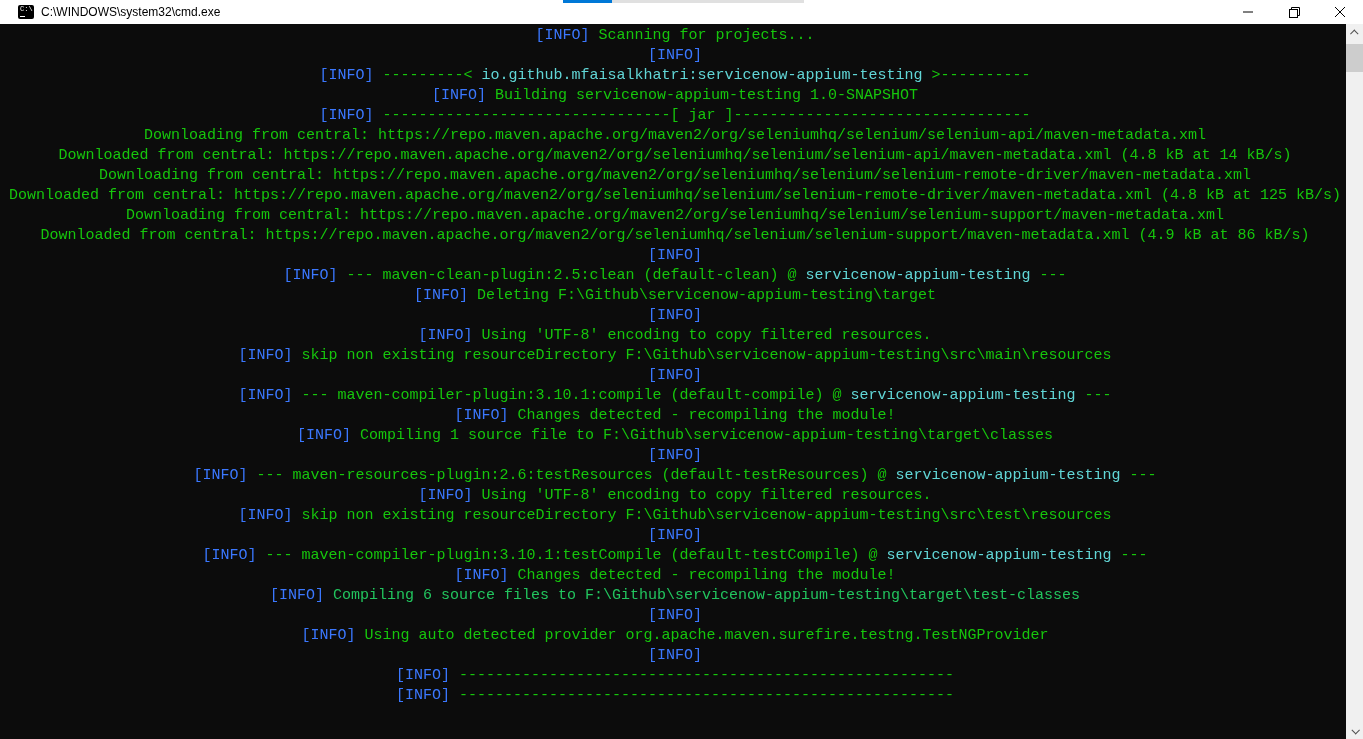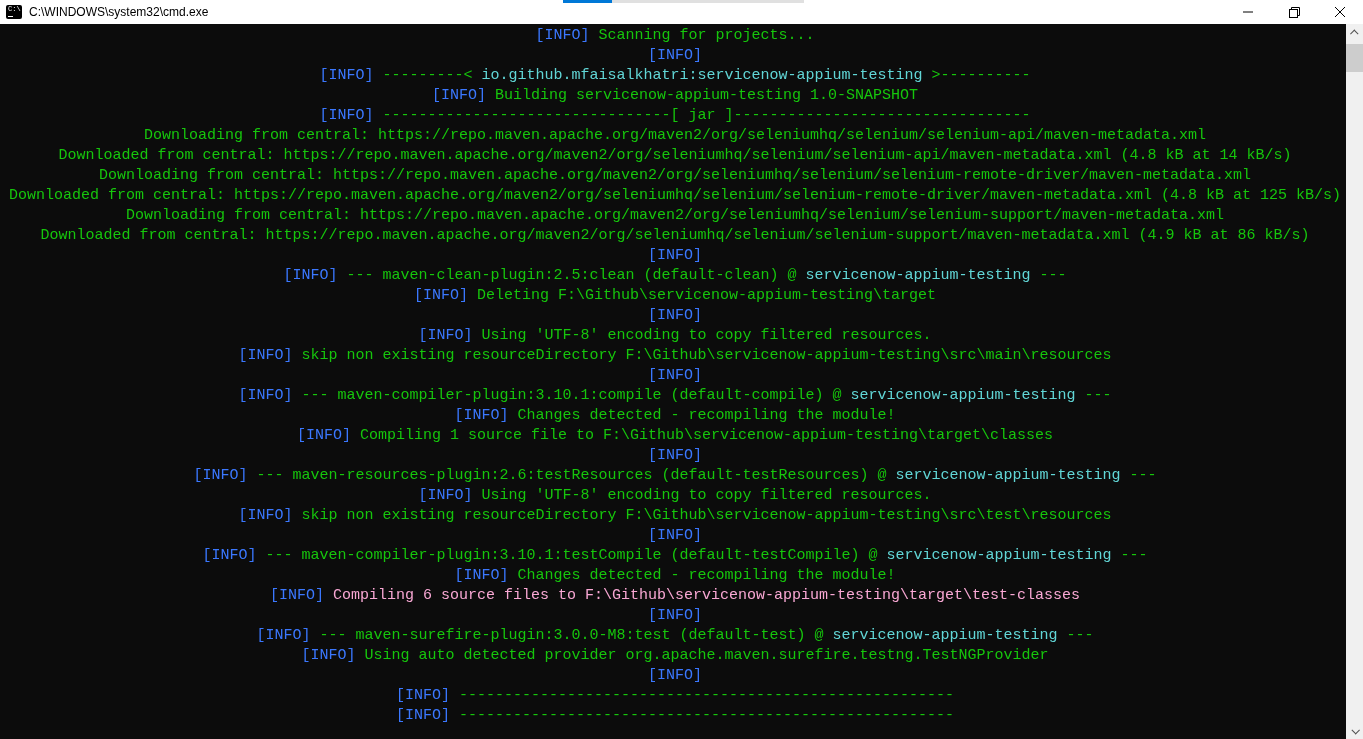--- a/index.html
+++ b/index.html
@@ -2,21 +2,21 @@
 <html><head>
 <meta charset="utf-8">
 <style>
   * { margin: 0; padding: 0; box-sizing: border-box; }
   html, body { width: 1363px; height: 739px; overflow: hidden; background: #0C0C0C; }
   body { font-family: "Liberation Sans", sans-serif; position: relative; }
 
   
   .titlebar {
     position: absolute; top: 0; left: 0; width: 1363px; height: 24px;
-    background: #FFFFFF; display: flex; align-items: center; z-index: 5;
+    background: #FFFFFF; display: flex; align-items: center; z-index: 5; padding-left: 12px;
   }
   .cmd-icon {
     width: 16px; height: 14px; margin-left: 6px; background: #000;
     border-radius: 2px; position: relative; flex: 0 0 auto;
   }
   .cmd-icon::before {
     content: "C:\\"; position: absolute; top: 0px; left: 2px;
     color: #fff; font-size: 7px; line-height: 9px;
     font-family: "Liberation Mono", monospace;
   }
@@ -127,23 +127,22 @@
     <div class="term-line"><span style="color: rgb(59, 120, 255);">[INFO]</span><span style="color: rgb(22, 198, 12);"> --- maven-compiler-plugin:3.10.1:compile (default-compile) @ </span><span style="color: rgb(97, 214, 214);">servicenow-appium-testing</span><span style="color: rgb(22, 198, 12);"> ---</span></div>
     <div class="term-line"><span style="color: rgb(59, 120, 255);">[INFO]</span><span style="color: rgb(22, 198, 12);"> Changes detected - recompiling the module!</span></div>
     <div class="term-line"><span style="color: rgb(59, 120, 255);">[INFO]</span><span style="color: rgb(22, 198, 12);"> Compiling 1 source file to F:\Github\servicenow-appium-testing\target\classes</span></div>
     <div class="term-line"><span style="color: rgb(59, 120, 255);">[INFO]</span></div>
     <div class="term-line"><span style="color: rgb(59, 120, 255);">[INFO]</span><span style="color: rgb(22, 198, 12);"> --- maven-resources-plugin:2.6:testResources (default-testResources) @ </span><span style="color: rgb(97, 214, 214);">servicenow-appium-testing</span><span style="color: rgb(22, 198, 12);"> ---</span></div>
     <div class="term-line"><span style="color: rgb(59, 120, 255);">[INFO]</span><span style="color: rgb(22, 198, 12);"> Using 'UTF-8' encoding to copy filtered resources.</span></div>
     <div class="term-line"><span style="color: rgb(59, 120, 255);">[INFO]</span><span style="color: rgb(22, 198, 12);"> skip non existing resourceDirectory F:\Github\servicenow-appium-testing\src\test\resources</span></div>
     <div class="term-line"><span style="color: rgb(59, 120, 255);">[INFO]</span></div>
     <div class="term-line"><span style="color: rgb(59, 120, 255);">[INFO]</span><span style="color: rgb(22, 198, 12);"> --- maven-compiler-plugin:3.10.1:testCompile (default-testCompile) @ </span><span style="color: rgb(97, 214, 214);">servicenow-appium-testing</span><span style="color: rgb(22, 198, 12);"> ---</span></div>
     <div class="term-line"><span style="color: rgb(59, 120, 255);">[INFO]</span><span style="color: rgb(22, 198, 12);"> Changes detected - recompiling the module!</span></div>
-    <div class="term-line"><span style="color: rgb(59, 120, 255);">[INFO]</span><span style="color: #f9a8d4; font-family: Liberation Mono, monospace;"> Compiling 6 source files to F:\Github\servicenow-appium-testing\target\test-classes</span></div>
+    <div class="term-line"><span style="color: rgb(59, 120, 255);">[INFO]</span><span style="color: #22c55e; font-family: Liberation Mono, monospace;"> Compiling 6 source files to F:\Github\servicenow-appium-testing\target\test-classes</span></div>
     <div class="term-line"><span style="color: rgb(59, 120, 255);">[INFO]</span></div>
-    <div class="term-line"><span style="color: rgb(59, 120, 255);">[INFO]</span><span style="color: rgb(22, 198, 12);"> --- maven-surefire-plugin:3.0.0-M8:test (default-test) @ </span><span style="color: rgb(97, 214, 214);">servicenow-appium-testing</span><span style="color: rgb(22, 198, 12);"> ---</span></div>
     <div class="term-line"><span style="color: rgb(59, 120, 255);">[INFO]</span><span style="color: rgb(22, 198, 12);"> Using auto detected provider org.apache.maven.surefire.testng.TestNGProvider</span></div>
     <div class="term-line"><span style="color: rgb(59, 120, 255);">[INFO]</span></div>
     <div class="term-line"><span style="color: rgb(59, 120, 255);">[INFO]</span><span style="color: rgb(22, 198, 12);"> -------------------------------------------------------</span></div>
     <div class="term-line"><span style="color: rgb(59, 120, 255);">[INFO]</span><span style="color: rgb(22, 198, 12);"> -------------------------------------------------------</span></div>
   </div>
 <div class="stray-char" style="color: rgb(22, 198, 12);">Q</div>
 
 <div class="scrollbar" style="background: rgb(240, 240, 240);">
   <div class="scroll-btn up">
     <div class="chev up-c"></div>

